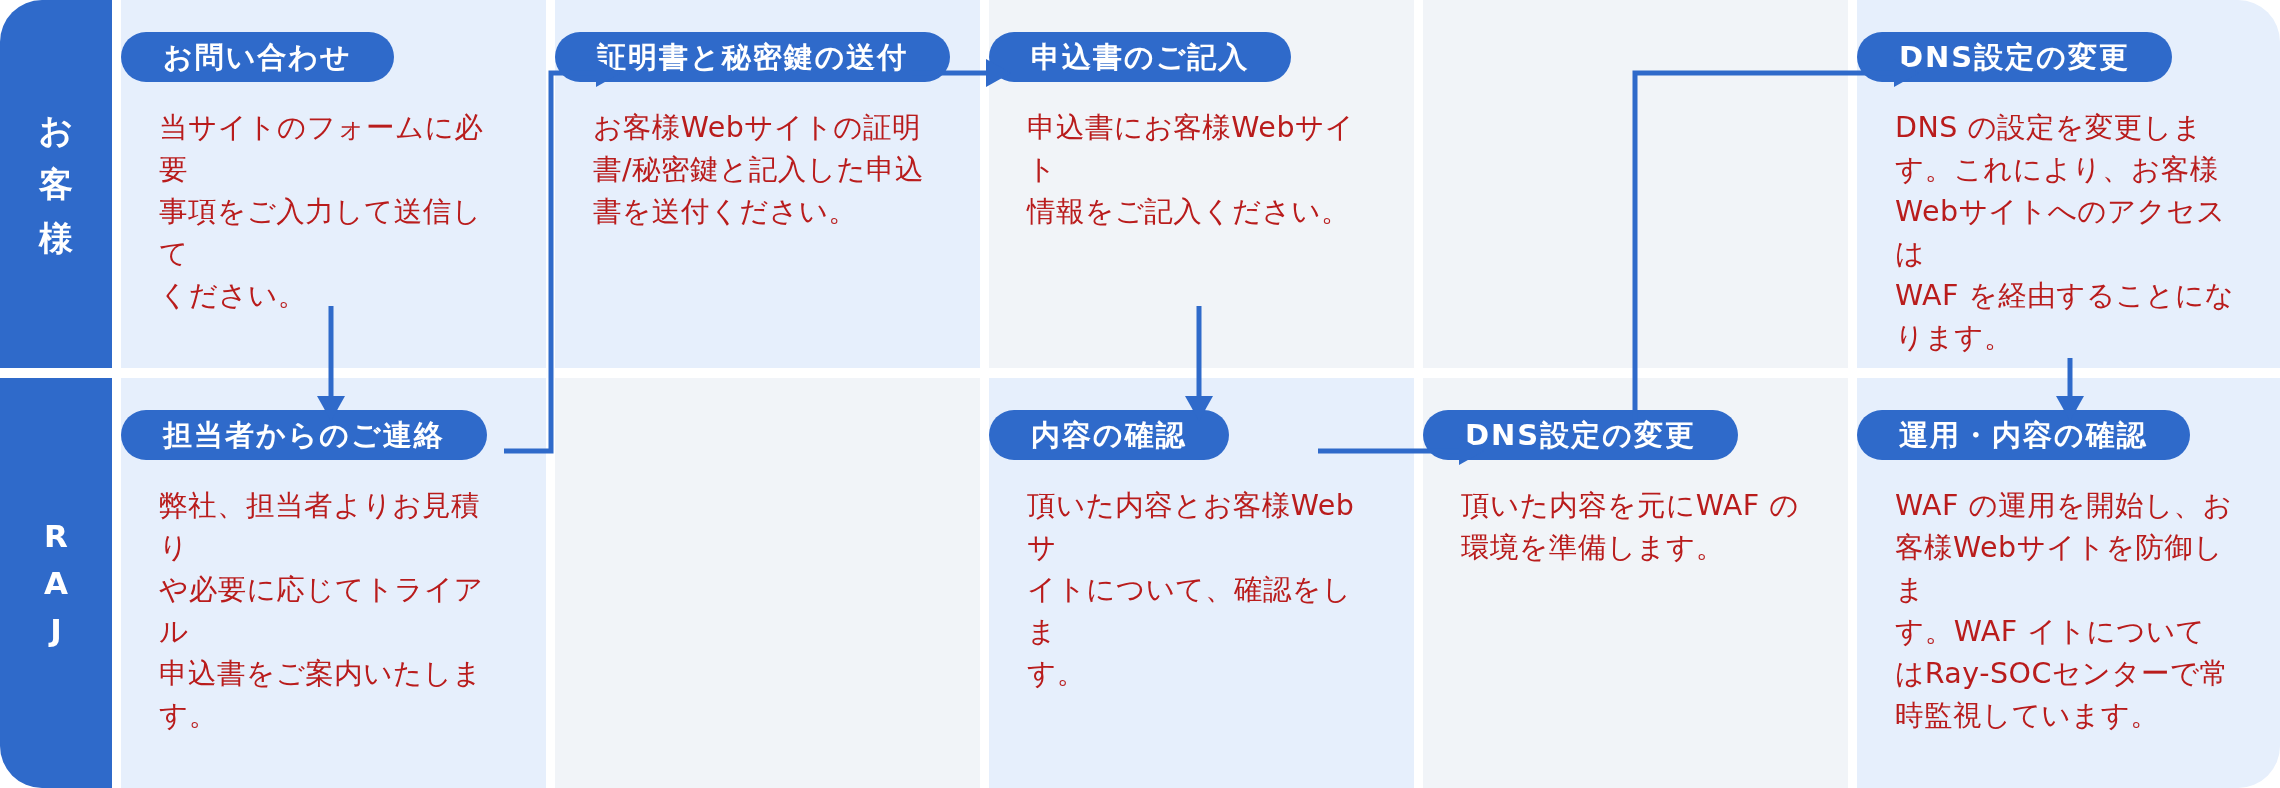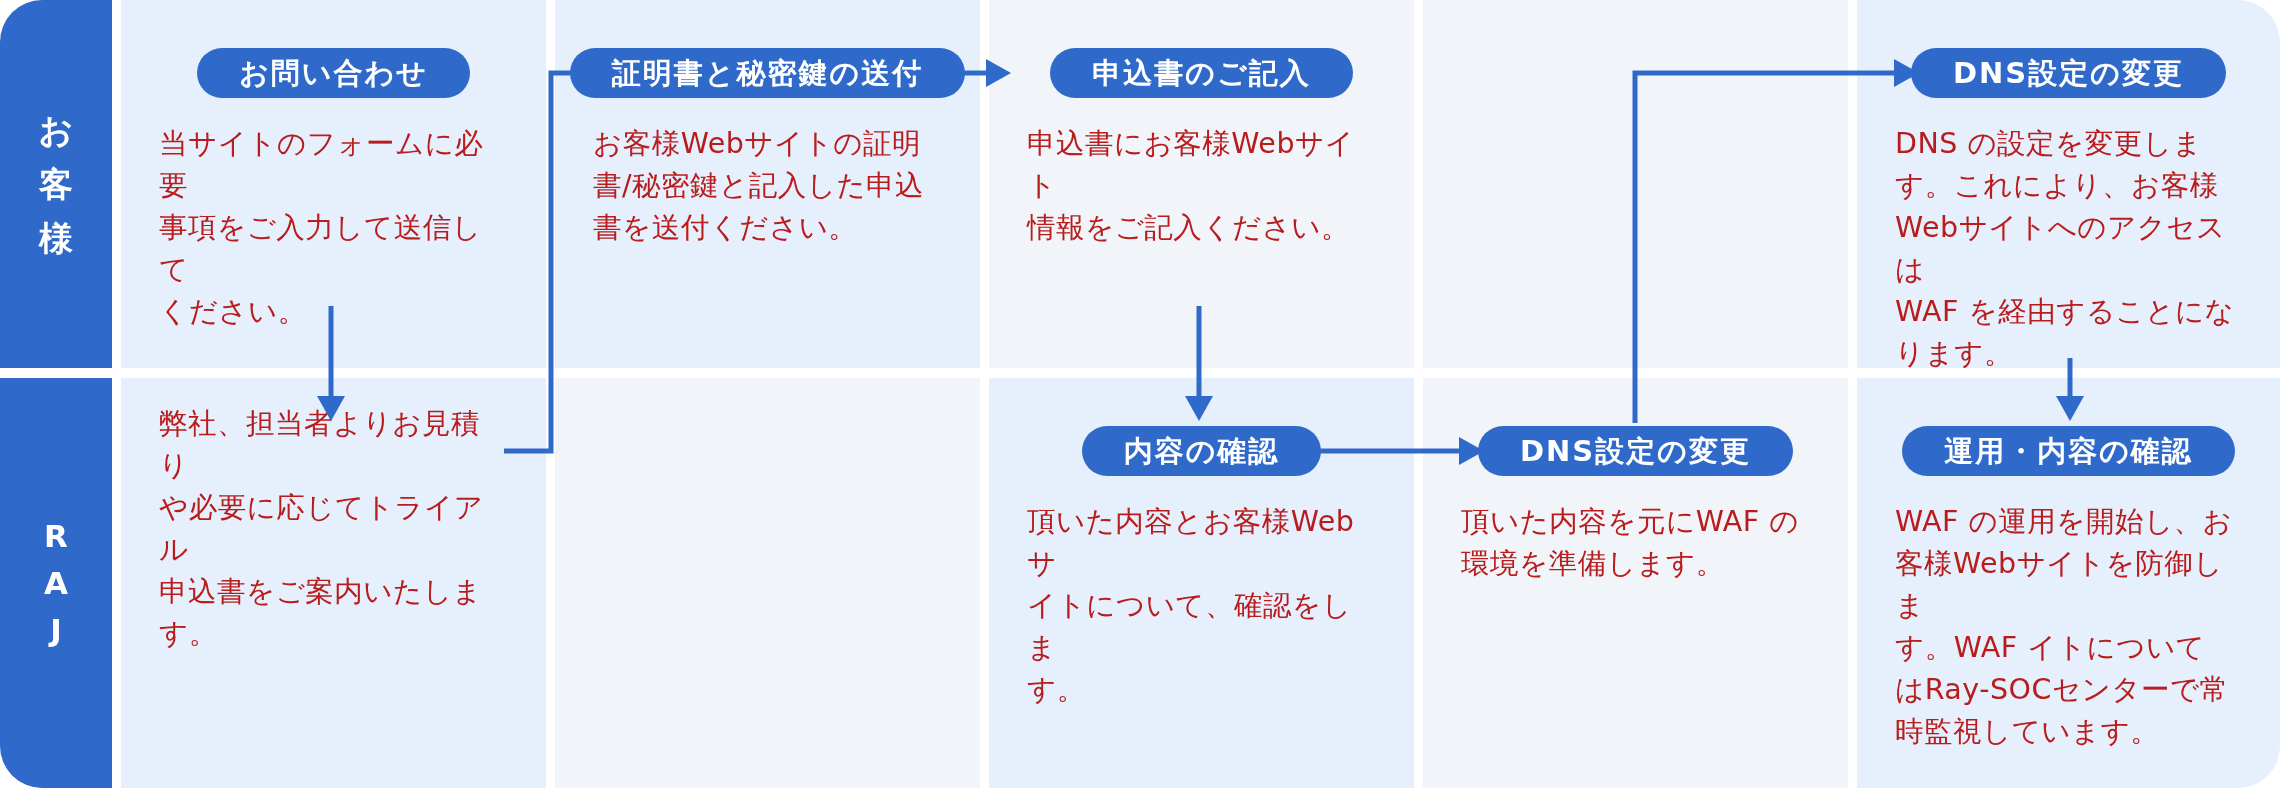--- a/index.html
+++ b/index.html
@@ -25,21 +25,21 @@
   }
   .lane-label.top{border-radius:42px 0 0 0;}
   .lane-label.bottom{border-radius:0 0 0 42px;}
   .lane-label .ch{font-size:34px;line-height:54px;text-align:center;}
   .lane-label.bottom .ch{font-size:31px;line-height:47px;}
   .cell{position:relative;}
   .cell.blue{background:#E6EFFC;}
   .cell.gray{background:#F1F4F8;}
   .cell.round-tr{border-radius:0 42px 0 0;}
   .cell.round-br{border-radius:0 0 42px 0;}
-  .pill-row{text-align:center;margin-top:48px;}
+  .pill-row{margin-top:32px;}
   .pill{
     display:inline-block;
     background:#2F6ACA;color:#ffffff;
     font-size:29px;font-weight:700;letter-spacing:2px;
     line-height:50px;height:50px;
     padding:0 42px;border-radius:26px;
     white-space:nowrap;
   }
   .desc{
     margin:25px 38px 0 38px;
@@ -106,20 +106,23 @@
 ります。</div>
   </div>
 
   <div class="lane-label bottom">
     <div class="ch">R</div>
     <div class="ch">A</div>
     <div class="ch">J</div>
   </div>
 
   <div class="cell blue">
+    <div class="pill-row">
+      <span class="pill">担当者からのご連絡</span>
+    </div>
     <div class="desc">弊社、担当者よりお見積り
 や必要に応じてトライアル
 申込書をご案内いたしま
 す。</div>
   </div>
 
   <div class="cell gray"></div>
 
   <div class="cell blue">
     <div class="pill-row">

